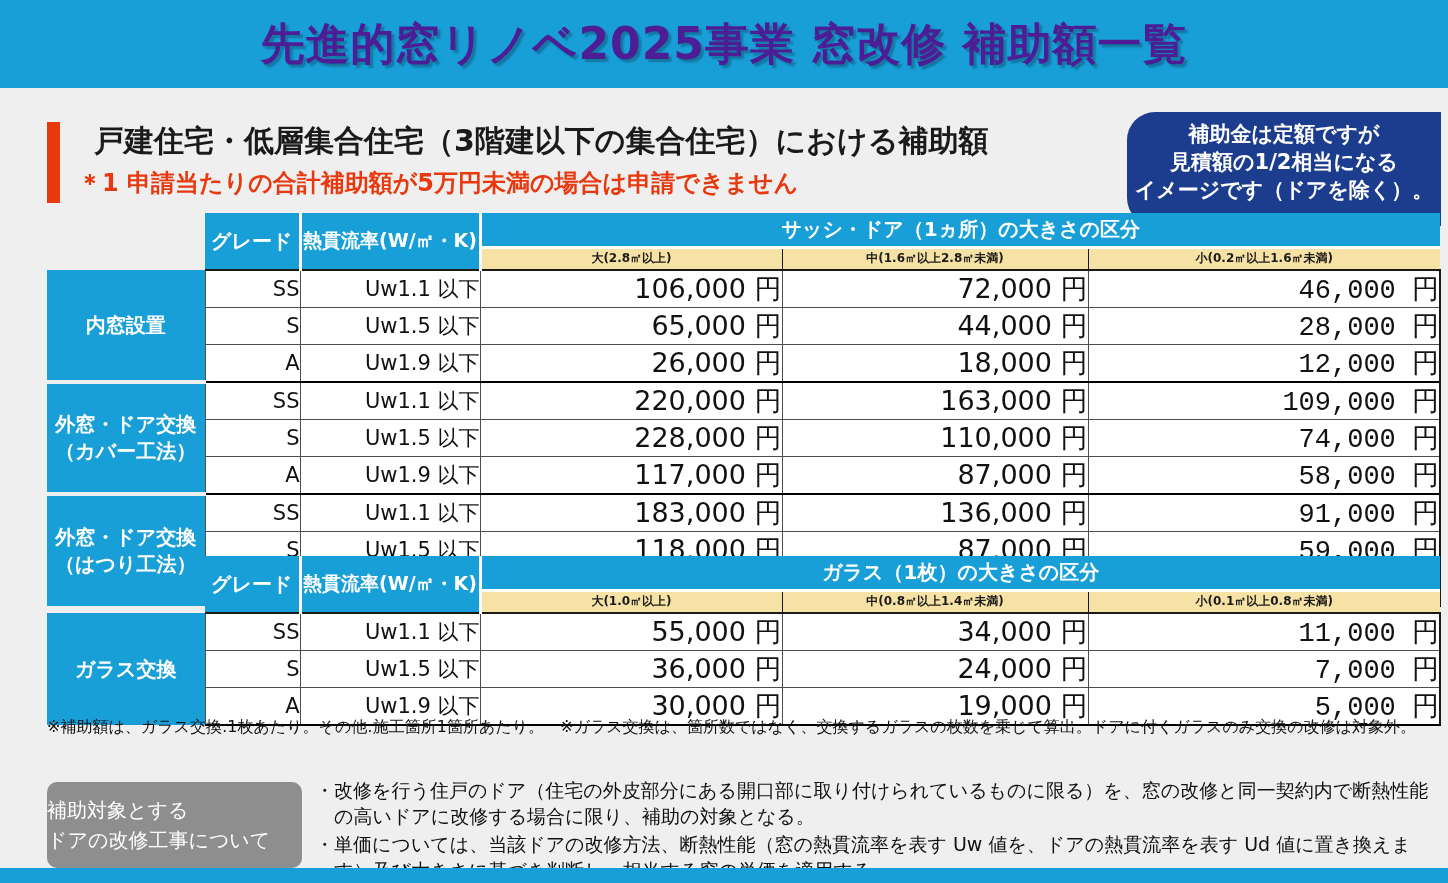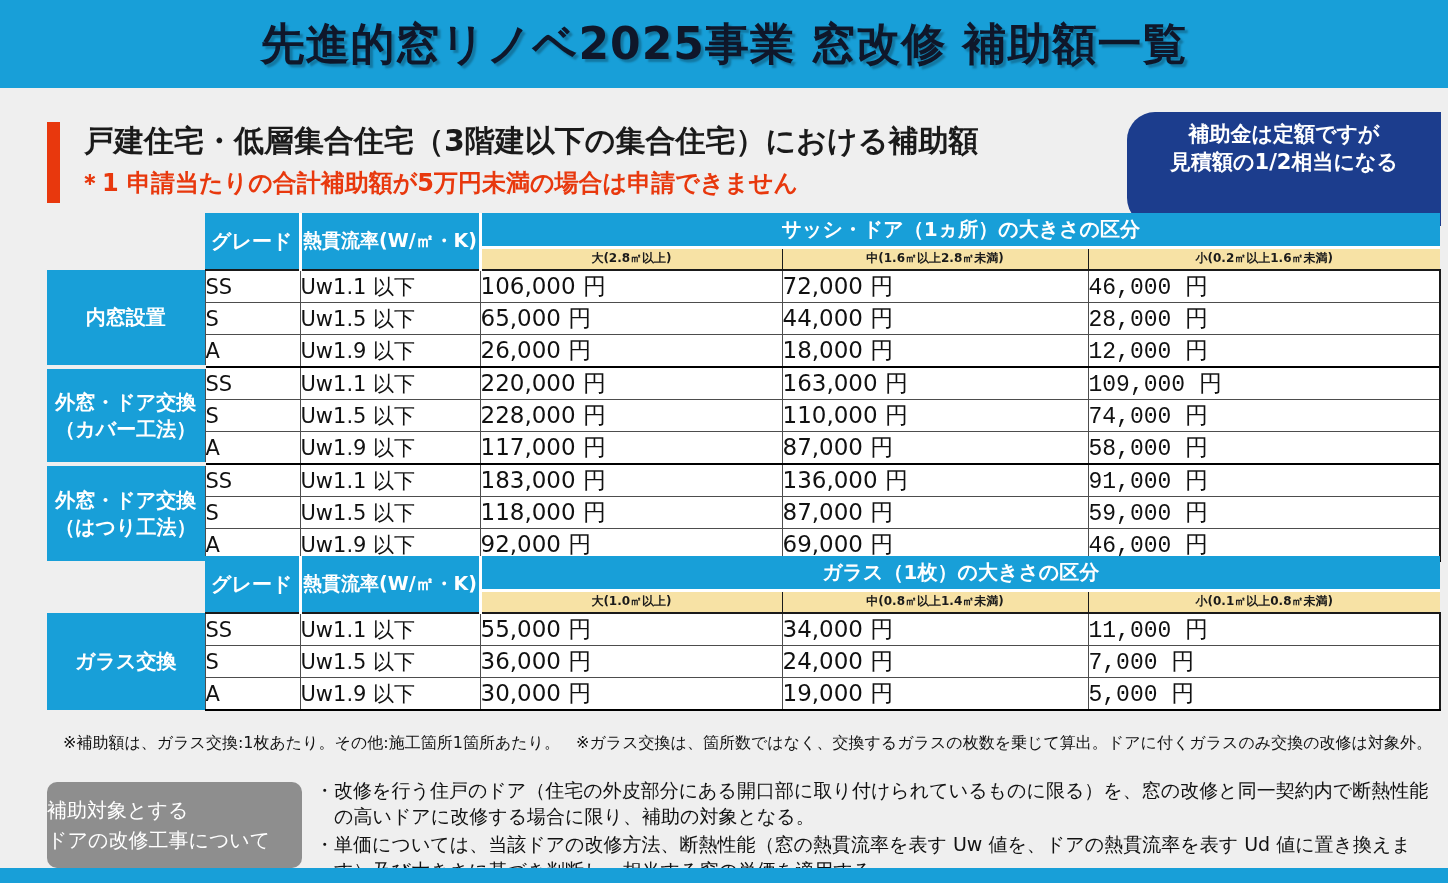--- a/index.html
+++ b/index.html
@@ -9,25 +9,25 @@
     --red:#E8380D;
     --graybox:#8E8E8E;
     --bg:#EFEFEF;
     --ink:#111111;
   }
   html,body{margin:0;padding:0;}
   body{font-family:"DejaVu Sans","Liberation Sans",sans-serif;background:#cccccc;}
   .page{position:relative;width:1448px;height:883px;background:var(--bg);overflow:hidden;}
 
   .band{position:absolute;left:0;top:0;width:1448px;height:88px;background:var(--blue);}
-  .band h1{margin:0;line-height:88px;font-size:44px;font-weight:bold;color:#0f172a;text-align:center;
+  .band h1{margin:0;line-height:88px;font-size:44px;font-weight:bold;color:#4c1d95;text-align:center;
            letter-spacing:1px;text-shadow:3px 3px 2px rgba(0,0,0,0.25);}
 
   .red-bar{position:absolute;left:47px;top:122px;width:13px;height:81px;background:var(--red);}
-  .heading{position:absolute;left:84px;top:121px;margin:0;font-size:30px;font-weight:bold;color:#1a1a1a;white-space:nowrap;}
+  .heading{position:absolute;left:94px;top:121px;margin:0;font-size:30px;font-weight:bold;color:#1a1a1a;white-space:nowrap;}
   .red-note{position:absolute;left:78px;top:167px;font-size:24px;font-weight:bold;color:var(--red);white-space:nowrap;}
 
   .callout{position:absolute;left:1127px;top:112px;width:314px;height:114px;background:var(--navy);
            border-radius:28px 0 0 28px;color:#ffffff;font-weight:bold;font-size:21px;line-height:28px;
            text-align:center;padding-top:8px;box-sizing:border-box;}
 
   table.sub{position:absolute;left:47px;border-collapse:collapse;table-layout:fixed;}
   #t1{top:213px;} #t2{top:556px;}
   table.sub tr.h1{height:34px;}
   table.sub tr.h2{height:23px;}
@@ -37,29 +37,29 @@
   .blank{background:transparent;border:none;}
   th.bluehead{background:var(--blue);color:#ffffff;font-weight:bold;font-size:20px;text-align:center;vertical-align:middle;border:none;}
   th.bluehead.sep{border-left:3px solid #ffffff;}
   th.tan{background:var(--tan);color:#1a1a1a;font-size:12px;font-weight:bold;text-align:center;
          border-top:3px solid #ffffff;border-left:1px solid #1a1a1a;}
   th.tan.first{border-left:3px solid #ffffff;}
 
   th.cat{background:var(--blue);color:#ffffff;font-size:20px;font-weight:bold;text-align:center;
          vertical-align:middle;border:none;line-height:27px;white-space:nowrap;margin-top:36px;}
   tr.gstart th.cat{border-top:4px solid var(--bg);}
-  td.grade,td.uval{background:#ffffff;font-size:21px;color:#111;text-align:left;border:1px solid #4d4d4d;}
-  td.val{background:#ffffff;font-size:23px;color:#111;padding-right:10px;border:1px solid #4d4d4d;}
+  td.grade,td.uval{background:#ffffff;font-size:21px;color:#111;text-align:right;border:1px solid #4d4d4d;}
+  td.val{background:#ffffff;font-size:27px;color:#111;text-align:right;padding-right:10px;border:1px solid #4d4d4d;}
   tr.gstart td{border-top:2px solid #000000;}
   table.sub tbody tr:first-child td{border-top:2px solid #1a1a1a;}
   table.sub tbody tr:last-child td{border-bottom:2px solid #000000;}
   table.sub td:last-child{border-right:2px solid #1a1a1a;font-family:Liberation Mono, monospace;}
   .cat-line{display:block;}
 
-  .footnote{position:absolute;left:47px;top:717px;margin:16px;font-size:16px;color:var(--ink);white-space:nowrap;}
+  .footnote{position:absolute;left:47px;top:717px;margin:0;font-size:16px;color:var(--ink);white-space:nowrap;}
 
   .door-label{position:absolute;left:47px;top:782px;width:255px;height:86px;background:var(--graybox);
               border-radius:10px;color:#ffffff;font-size:20px;line-height:30px;padding:13px 0 0 0;box-sizing:border-box;}
   .door-label span{display:block;}
   .door-bullets{position:absolute;left:315px;top:777px;width:1115px;font-size:19px;line-height:26px;color:var(--ink);}
   .door-bullets p{margin:0 0 2px 0;padding-left:19px;text-indent:-19px;}
 
   .bottom-bar{position:absolute;left:0;top:868px;width:1448px;height:15px;background:var(--blue);}
 </style>
 </head>
@@ -71,20 +71,21 @@
     <h1>先進的窓リノベ2025事業 窓改修 補助額一覧</h1>
   </header>
 
   <div class="red-bar"></div>
   <h2 class="heading">戸建住宅・低層集合住宅（3階建以下の集合住宅）における補助額</h2>
   <div class="red-note">＊1 申請当たりの合計補助額が5万円未満の場合は申請できません</div>
 
   <div class="callout">
     <div>補助金は定額ですが</div>
     <div>見積額の1/2相当になる</div>
+    <div>イメージです（ドアを除く）。</div>
   </div>
 
   <table class="sub" id="t1">
     <colgroup>
       <col style="width:158px">
         <col style="width:95px">
         <col style="width:180px">
       <col style="width:302px">
         <col style="width:306px">
         <col style="width:352px">

